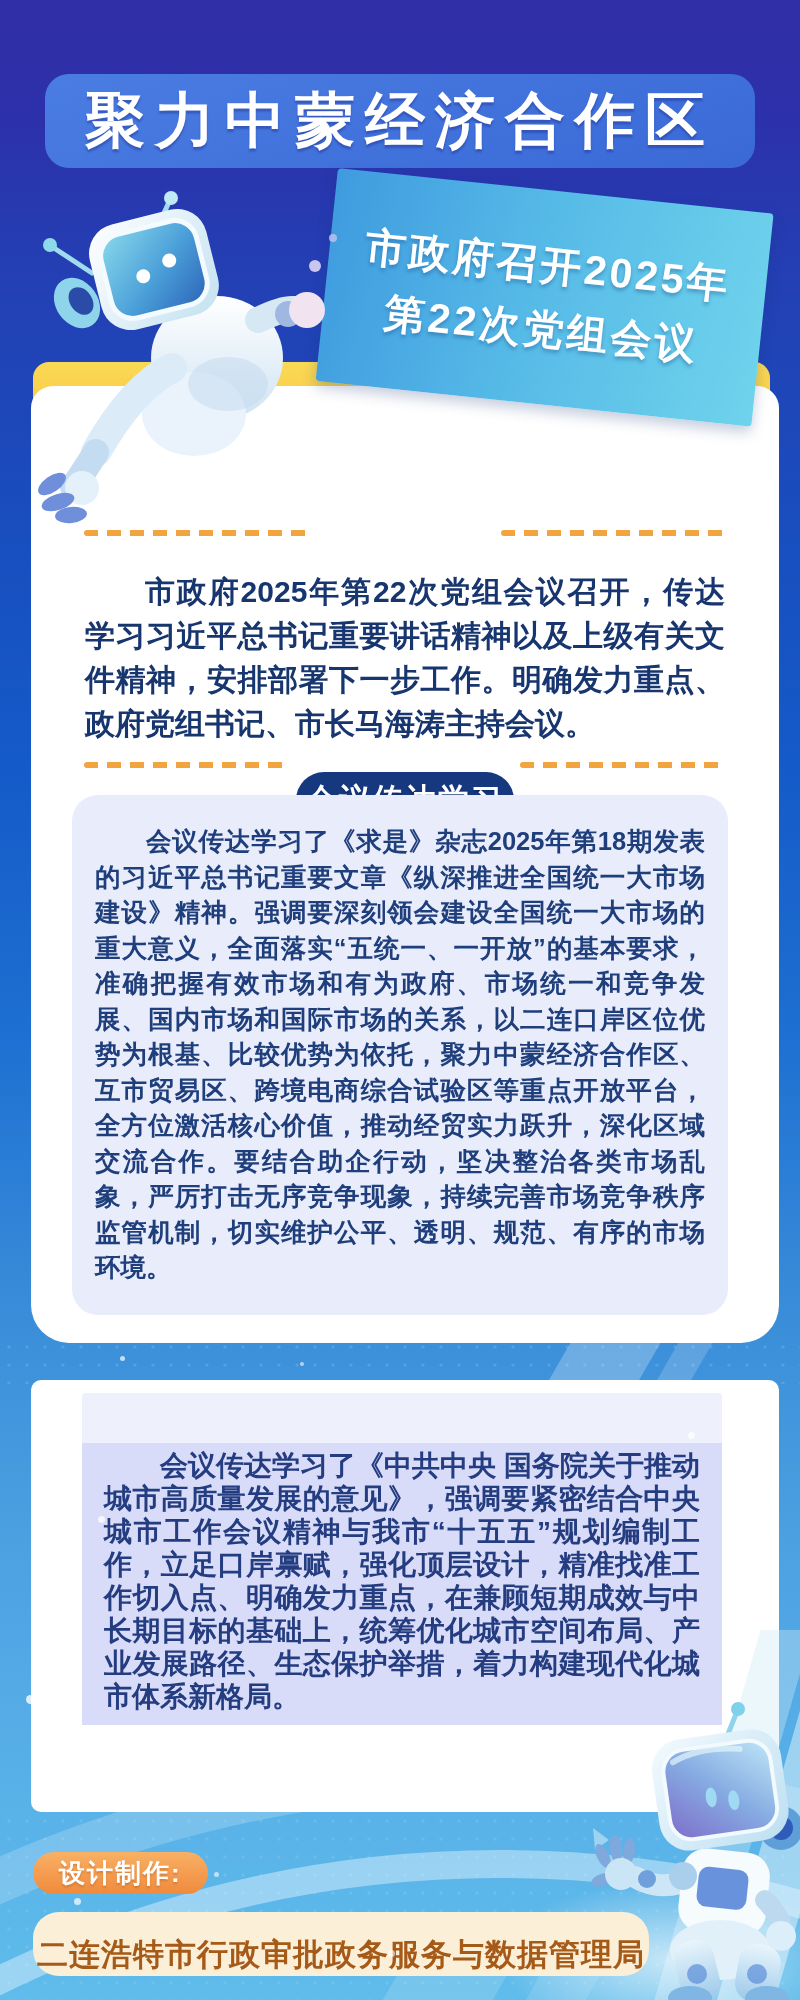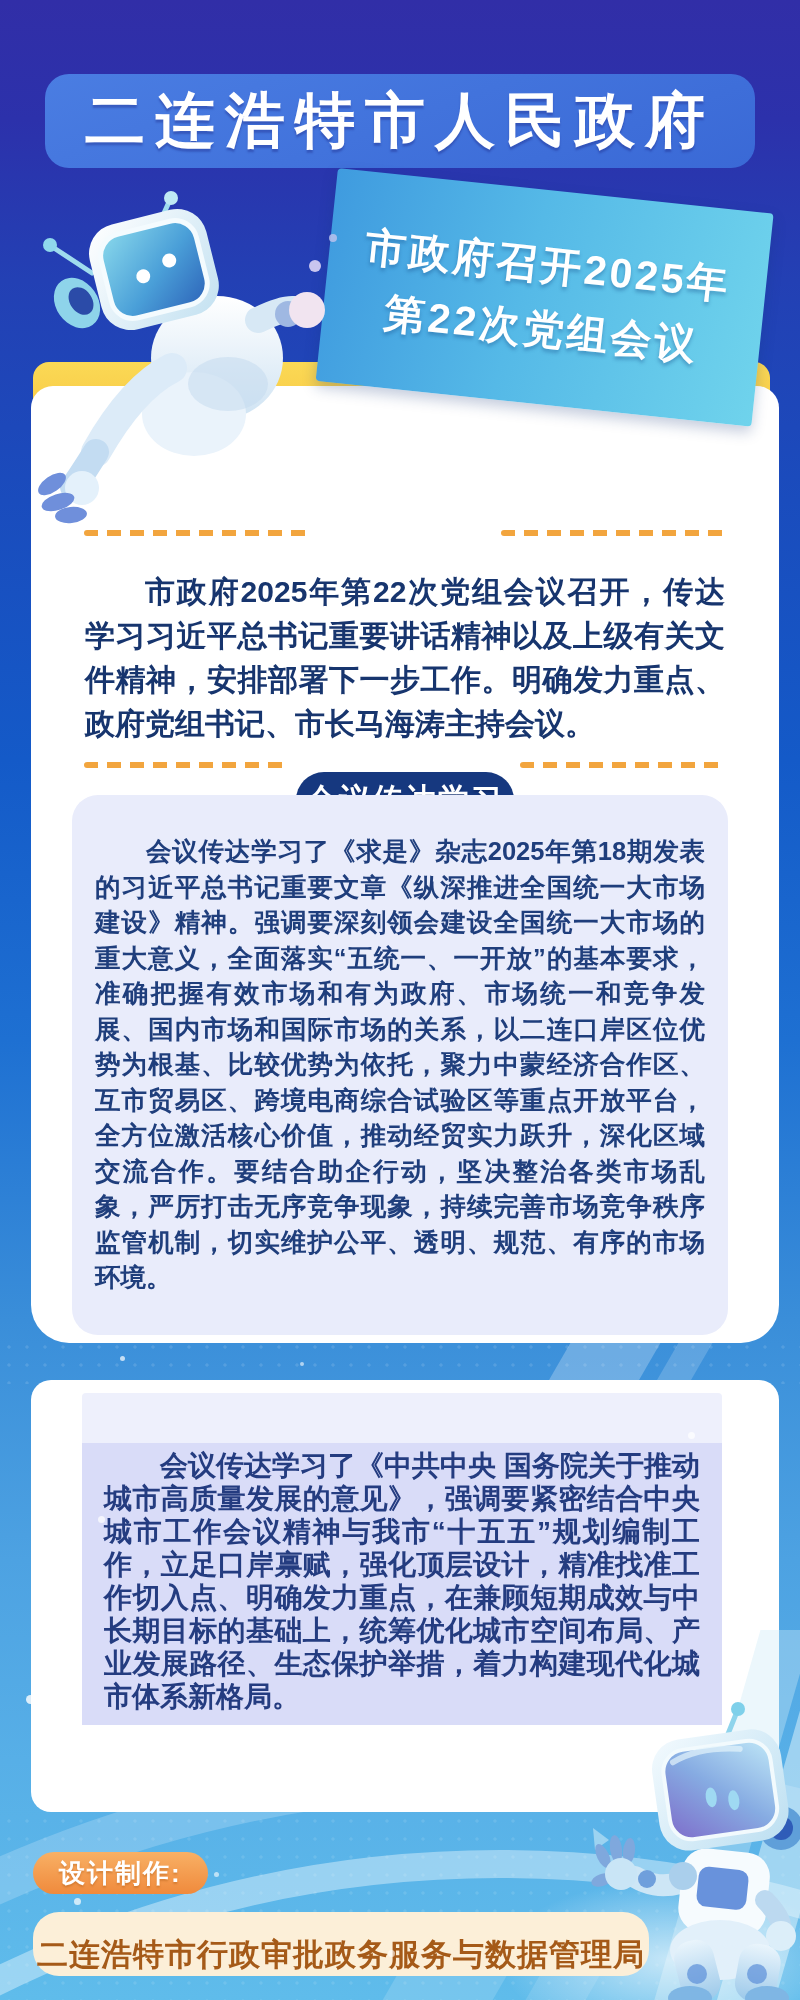--- a/index.html
+++ b/index.html
@@ -44,21 +44,21 @@
   .banner .b{
     color:#fff;font-size:41px;font-weight:900;letter-spacing:3px;line-height:56px;
     text-shadow:0 3px 4px rgba(25,80,140,.4);white-space:nowrap;
   }
 
   
   .yellow-strip{position:absolute;left:33px;top:362px;width:737px;height:60px;border-radius:16px;
     background:linear-gradient(180deg,#fbd955,#f7c844);}
   .card1{position:absolute;left:31px;top:386px;width:748px;height:957px;background:#fff;
     border-radius:22px 22px 38px 38px;}
-  .card2{position:absolute;left:31px;top:1380px;width:748px;height:432px;background:#fff;border-radius:20px;}
+  .card2{position:absolute;left:31px;top:1380px;width:748px;height:432px;background:#fff;border-radius:10px;}
 
   .pill{
     position:absolute;background:#16387f;color:#fff;border-radius:32px;
     display:flex;align-items:center;justify-content:center;white-space:nowrap;
     font-weight:900;text-shadow:0 2px 2px rgba(0,20,60,.3);
   }
   .pill-date{left:282px;top:116px;width:184px;height:62px;font-size:34px;letter-spacing:2px;}
   .pill-section{left:265px;top:350px;width:218px;height:56px;font-size:31px;letter-spacing:2px;margin-top:36px;}
   .dash{
     position:absolute;height:6px;border-radius:3px;
@@ -69,21 +69,21 @@
   .d3{left:53px;top:376px;width:206px;}
   .d4{left:489px;top:376px;width:206px;}
 
   .intro{
     position:absolute;left:54px;top:184px;width:640px;
     color:#17356e;font-size:30px;line-height:44px;font-weight:bold;
     text-align:justify;text-indent:2em;margin:0;
   }
   .box1{
     position:absolute;left:41px;top:409px;width:656px;border-radius:26px;
-    background:#e9ecfb;padding:39px 23px;
+    background:#e9ecfb;padding:29px 23px;
   }
   .box1 p{
     margin:0;color:#1f3e7c;font-size:25.5px;line-height:35.5px;font-weight:600;
     text-align:justify;text-indent:2em;
   }
   .box2{position:absolute;left:51px;top:13px;width:640px;}
   .box2-top{height:50px;background:#eef0fc;border-radius:4px 4px 0 0;}
   .box2-body{background:#d9dcf8;padding:6px 22px 12px 22px;}
   .box2-body p{
     margin:0;color:#243c80;font-size:28px;line-height:33px;font-weight:600;
@@ -109,21 +109,21 @@
 <body>
 
 <div class="poster">
 
   <div class="ring ring2"></div>
   <div class="ring ring1"></div>
   <div class="dotgrid" style="top:1338px;height:46px;opacity:.8;"></div>
   <div class="dotgrid" style="top:1812px;height:188px;opacity:.7;"></div>
 
   <div class="title-rect">
-    <div class="t">二连浩特市人民政府</div>
+    <div class="t">聚力中蒙经济合作区</div>
   </div>
 
   <div class="yellow-strip"></div>
 
   <div class="card1">
     <div class="dash d1"></div>
     <div class="dash d2"></div>
 
     <p class="intro">市政府2025年第22次党组会议召开，传达学习习近平总书记重要讲话精神以及上级有关文件精神，安排部署下一步工作。明确发力重点、政府党组书记、市长马海涛主持会议。</p>
 

